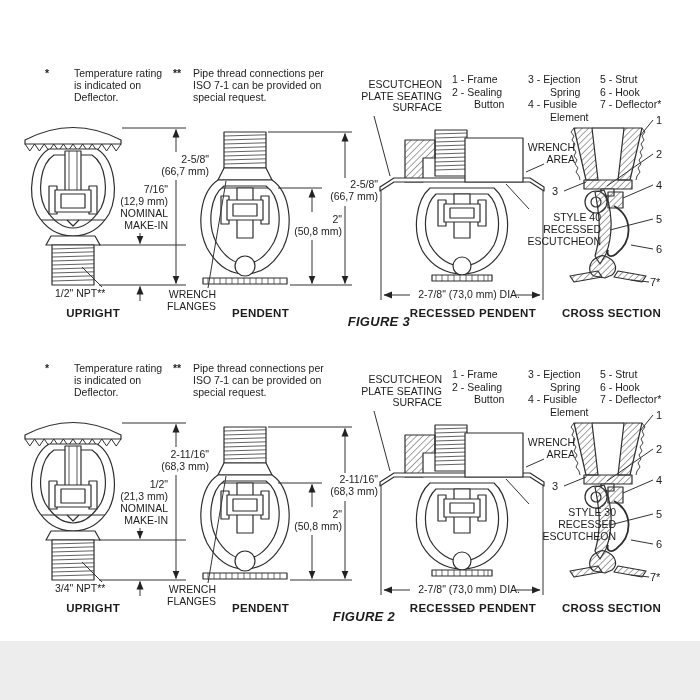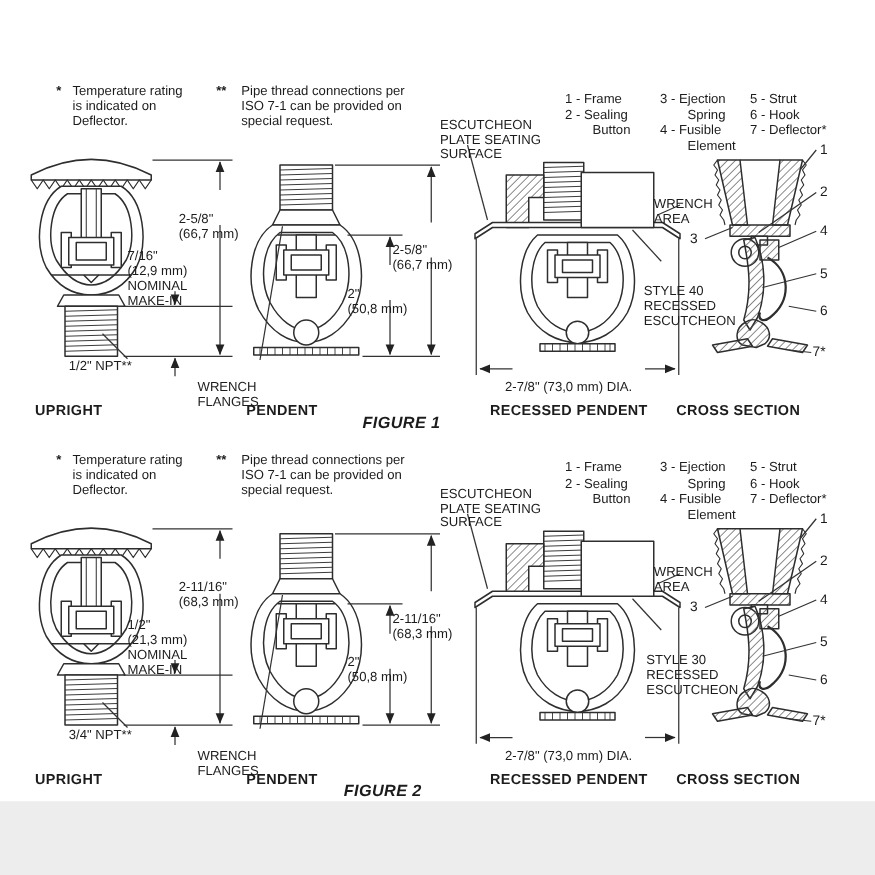--- a/index.html
+++ b/index.html
@@ -4,26 +4,26 @@
 <style>
   html,body{margin:0;padding:0;background:#fff;}
   .stage{position:relative;width:700px;height:700px;background:#ffffff;overflow:hidden;
          font-family:"Liberation Sans","DejaVu Sans",sans-serif;color:#1c1c1c;}
   .band{position:absolute;left:0;top:641px;width:700px;height:59px;background:#ededed;}
   .figure{position:absolute;left:0;width:700px;height:293px;}
   .figure[data-fig="0"]{top:60px;}
   .figure[data-fig="1"]{top:355px;}
   .art{position:absolute;left:0;top:0;}
   .t{position:absolute;font-size:10.5px;line-height:12px;white-space:nowrap;}
-  .c{text-align:left;margin-top:16px;}
+  .c{text-align:right;}
   .b{font-weight:700;font-size:11.5px;letter-spacing:.3px;}
   .cap{font-weight:700;font-style:italic;font-size:13px;letter-spacing:.3px;}
   .num{font-size:11px;}
   .note .mk{position:absolute;left:0;top:0;font-weight:700;}
-  .note .ln{margin-left:13px;}
+  .note .ln{margin-left:29px;}
   .note.wide .ln{margin-left:20px;}
   .lg{line-height:12.5px;}
   .cont{padding-left:22px;}
   .esc div{line-height:11.5px;}
 </style>
 </head>
 <body>
 
 <svg width="0" height="0" style="position:absolute" aria-hidden="true">
   <defs>
@@ -290,21 +290,21 @@
 
     <div class="t num" style="left:656px;top:54px;">1</div>
     <div class="t num" style="left:656px;top:88px;">2</div>
     <div class="t num" style="left:552px;top:125px;">3</div>
     <div class="t num" style="left:656px;top:119px;">4</div>
     <div class="t num" style="left:656px;top:153px;">5</div>
     <div class="t num" style="left:656px;top:183px;">6</div>
     <div class="t num" style="left:650px;top:216px;">7*</div>
     <div class="t c b" style="left:541px;top:247px;width:120px;">CROSS SECTION</div>
 
-    <div class="t c cap" style="left:290px;top:256px;width:120px;">FIGURE 1</div>
+    <div class="t c cap" style="left:290px;top:256px;width:120px;">FIGURE 3</div>
   </div>
       <div class="figure" data-fig="1">
     <svg class="art" width="700" height="293" viewBox="0 0 700 293">
       <use href="#g-upright" x="23" y="64"></use>
       <use href="#g-pendent" x="191" y="70"></use>
       <use href="#g-recessed" x="378" y="68"></use>
       <use href="#g-cross" x="558" y="60"></use>
 
       <g stroke="#333" stroke-width="1" fill="none">
         <line x1="122" y1="68" x2="186" y2="68"></line>
@@ -406,21 +406,21 @@
     <div class="t c" style="left:314px;top:118px;width:64px;">
       <div>2-11/16"</div>
       <div>(68,3 mm)</div>
     </div>
     <div class="t c b" style="left:197px;top:247px;width:92px;">PENDENT</div>
 
     <div class="t c" style="left:523px;top:81px;width:52px;">
       <div>WRENCH</div>
       <div>AREA</div>
     </div>
-    <div class="t c" style="left:517px;top:151px;width:86px;">
+    <div class="t c" style="left:530px;top:151px;width:86px;">
       <div>STYLE 30</div>
       <div>RECESSED</div>
       <div>ESCUTCHEON</div>
     </div>
     <div class="t c" style="left:404px;top:228px;width:116px;">2-7/8" (73,0 mm) DIA.</div>
     <div class="t c b" style="left:392px;top:247px;width:144px;">RECESSED PENDENT</div>
 
     <div class="t num" style="left:656px;top:54px;">1</div>
     <div class="t num" style="left:656px;top:88px;">2</div>
     <div class="t num" style="left:552px;top:125px;">3</div>

